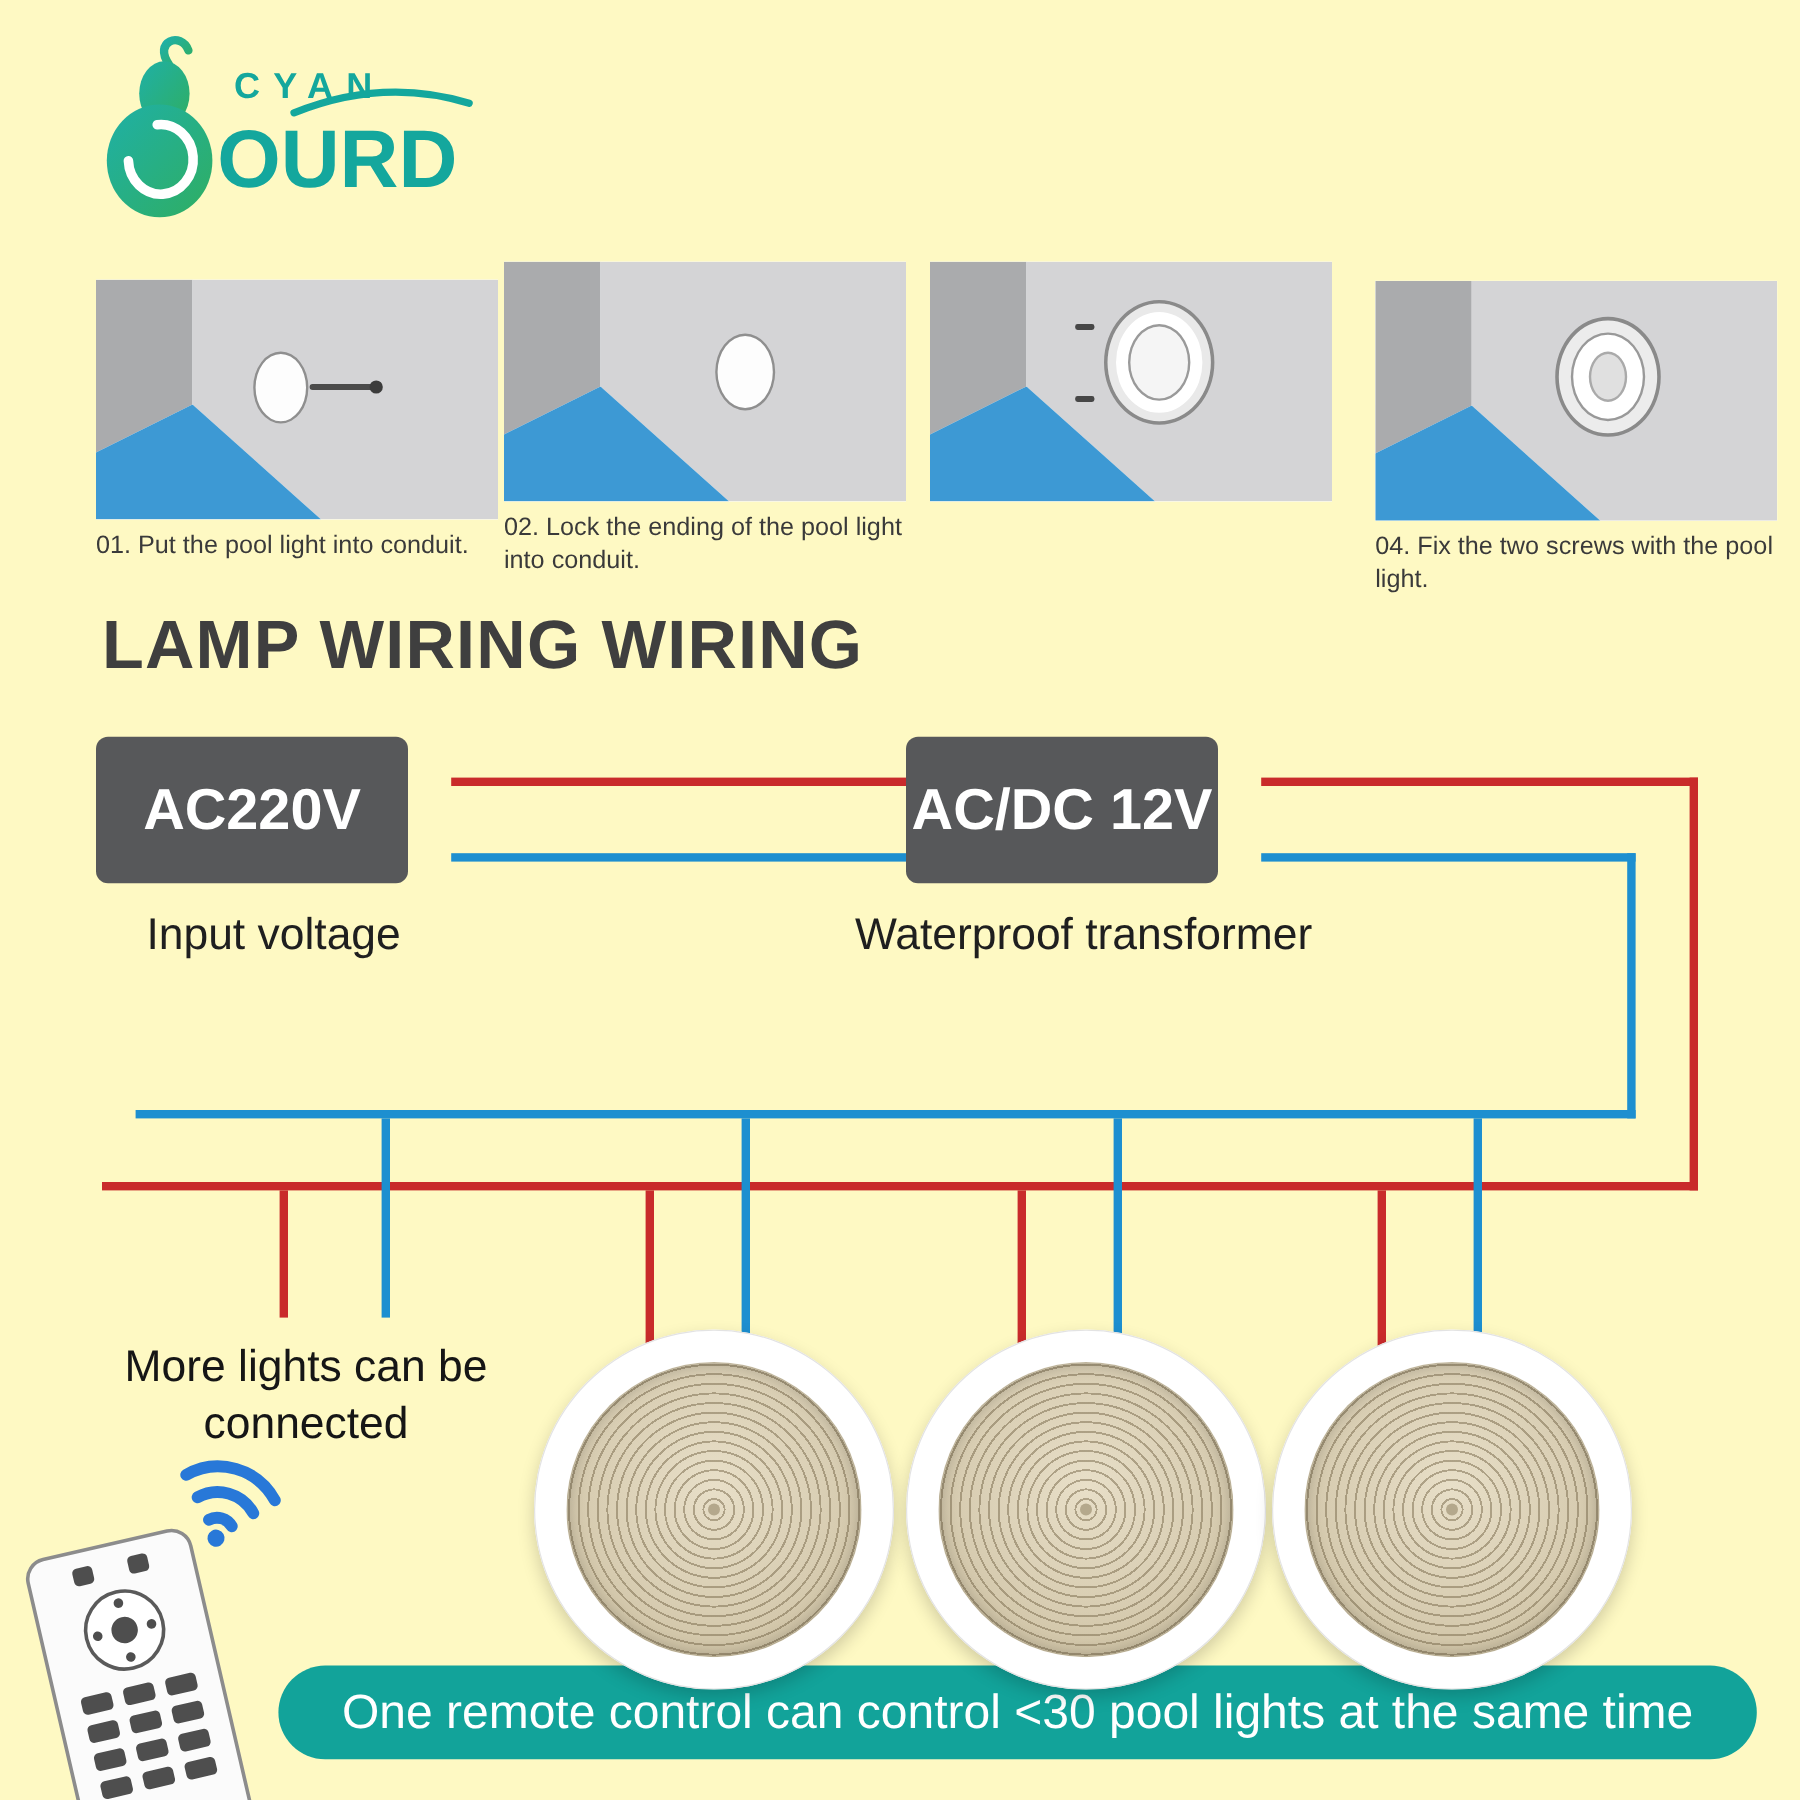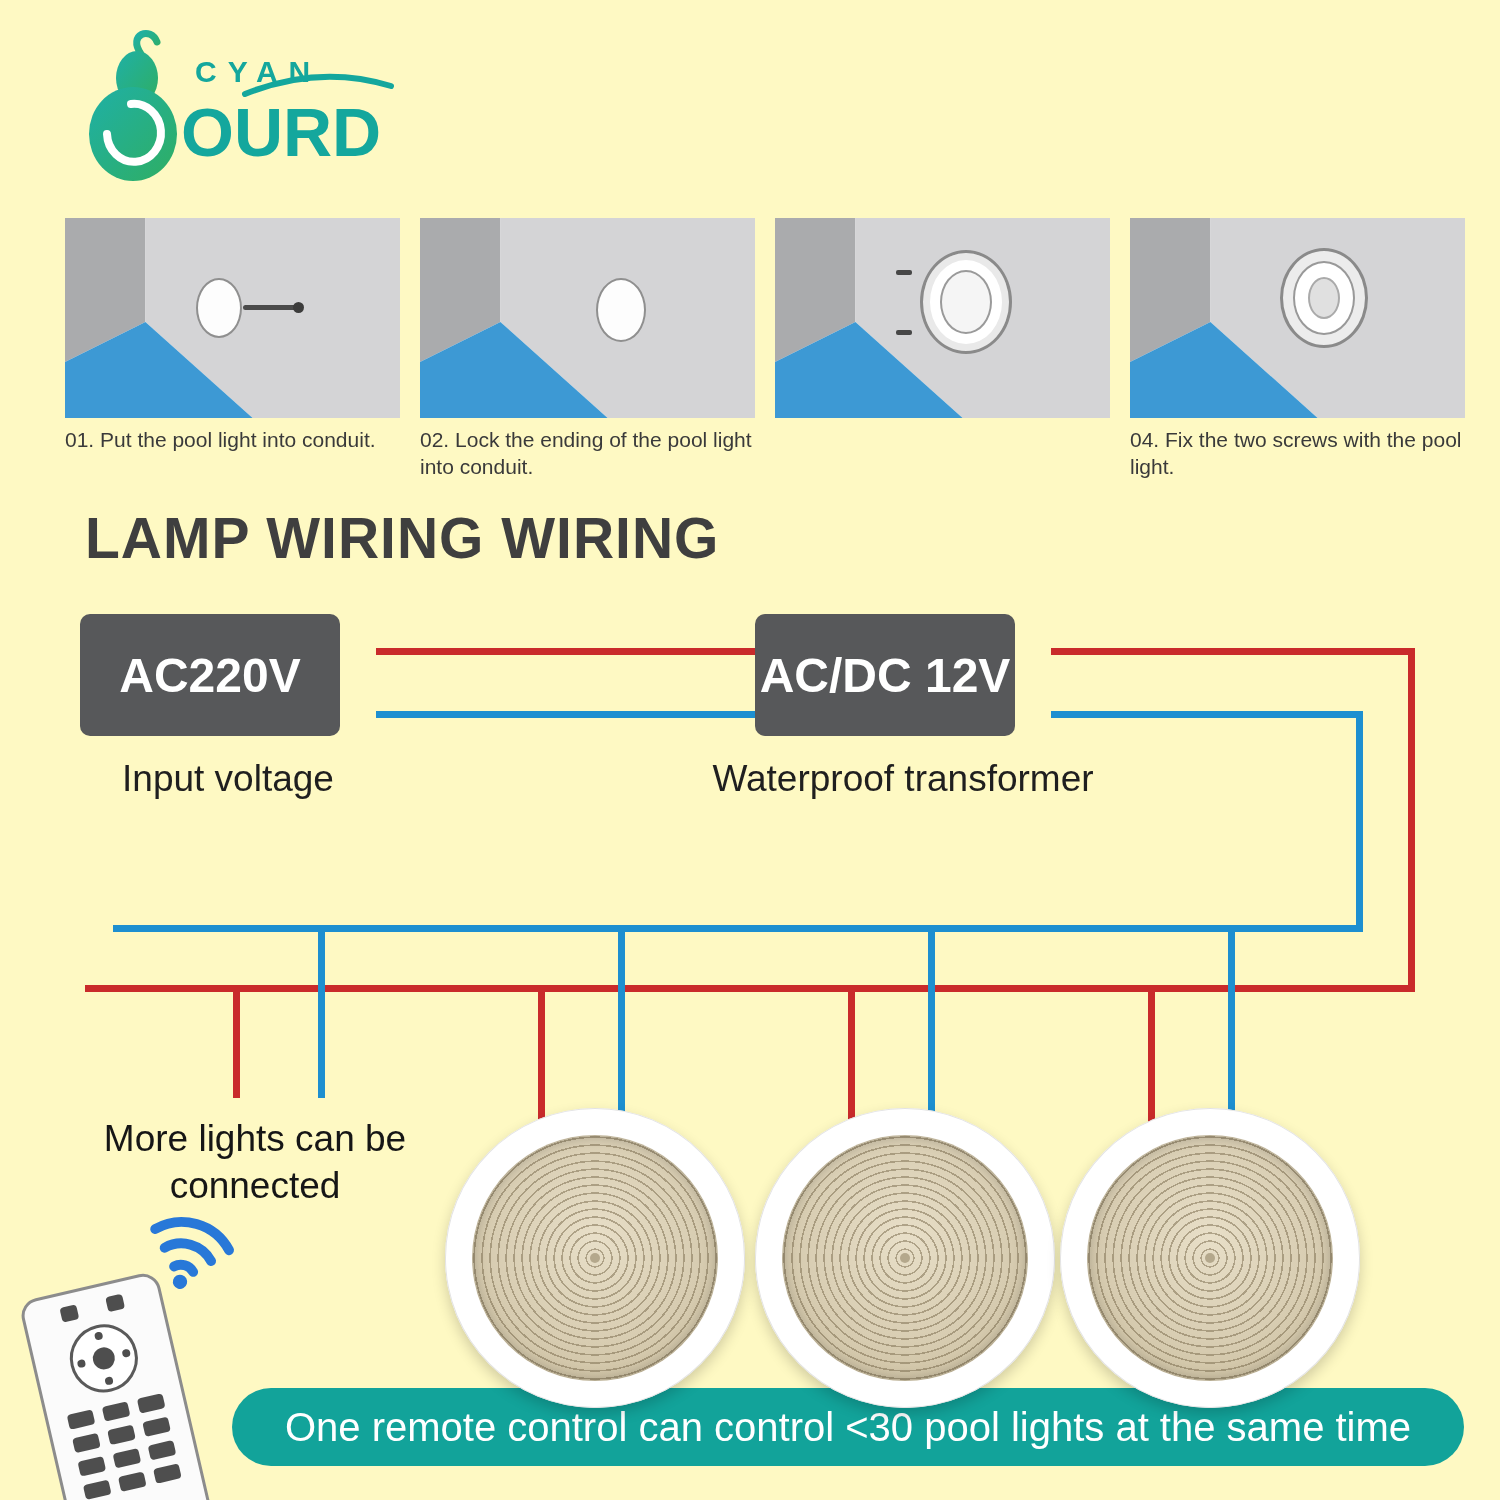--- a/index.html
+++ b/index.html
@@ -106,21 +106,21 @@
       <path d="M66,32 C52,12 76,4 82,20" fill="none" stroke="url(#gg)" stroke-width="7" stroke-linecap="round"></path>
       <ellipse cx="62" cy="56" rx="21" ry="27" fill="url(#gg)"></ellipse>
       <ellipse cx="58" cy="112" rx="44" ry="47" fill="url(#gg)"></ellipse>
       <path d="M32,112 a27,29 0 1 0 24,-30" fill="none" stroke="#fff" stroke-width="8" stroke-linecap="round"></path>
     </g>
     <text x="120" y="60" class="brand-top">CYAN</text>
     <path d="M170,72 q74,-30 146,-8" fill="none" stroke="#14a79d" stroke-width="6" stroke-linecap="round"></path>
     <text x="106" y="134" class="brand-bottom">OURD</text>
   </svg>
 
-  <figure class="step p1" style="left:65px;margin:0;">
+  <figure class="step p1" style="left:65px;margin:15px;">
     <div class="img">
       <div class="side"></div>
       <div class="wall"></div>
       <div class="water"></div>
       <div class="hole"></div>
       <div class="pin"></div>
     </div>
     <figcaption class="cap">01. Put the pool light into conduit.</figcaption>
   </figure>
 
@@ -139,21 +139,21 @@
       <div class="side"></div>
       <div class="wall"></div>
       <div class="water"></div>
       <div class="ring"></div>
       <div class="ring-inner"></div>
       <div class="screw s1"></div>
       <div class="screw s2"></div>
     </div>
   </figure>
 
-  <figure class="step p4" style="left:1130px;margin:0;">
+  <figure class="step p4" style="left:1130px;margin:16px;">
     <div class="img">
       <div class="side"></div>
       <div class="wall"></div>
       <div class="water"></div>
       <div class="ring4"></div>
       <div class="ring4-mid"></div>
       <div class="ring4-in"></div>
     </div>
     <figcaption class="cap">04. Fix the two screws with the pool light.</figcaption>
   </figure>

